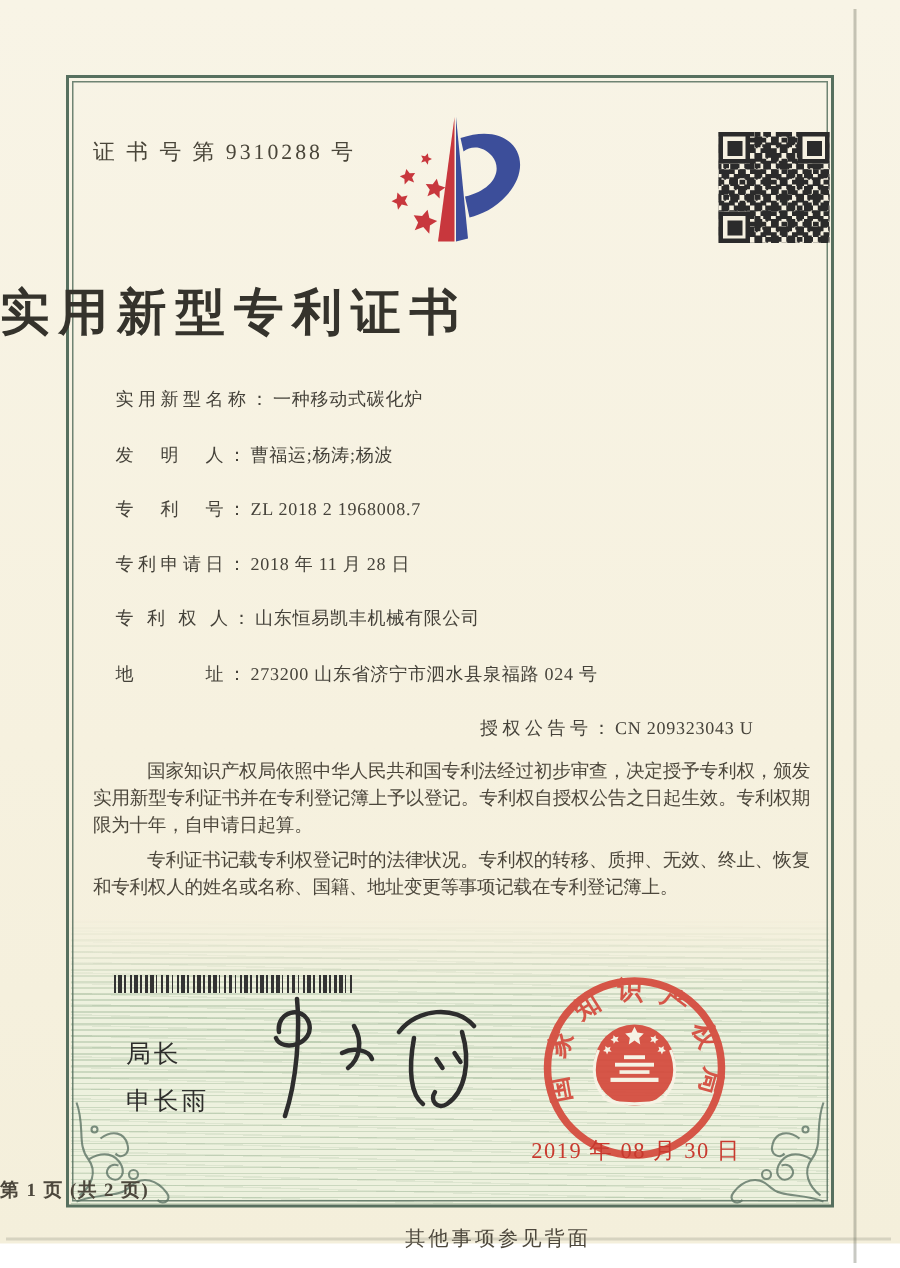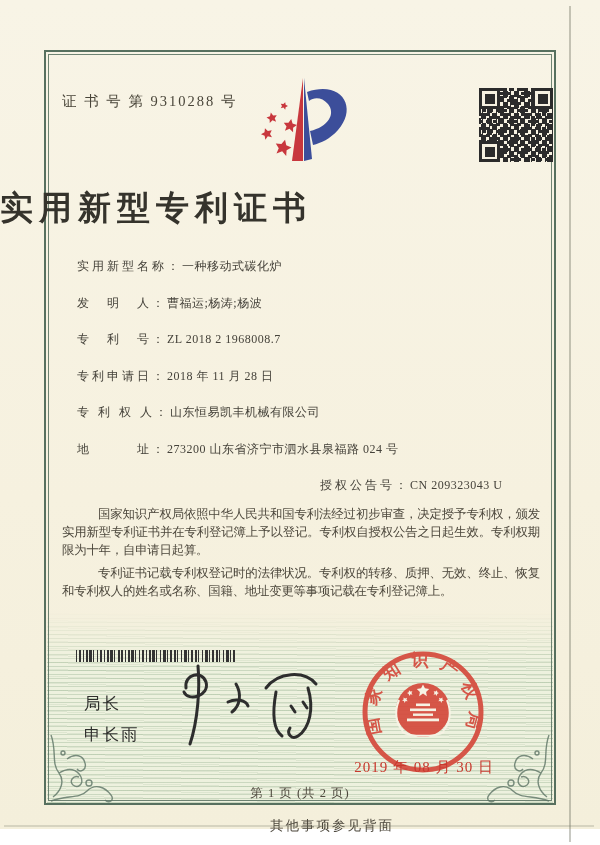--- a/index.html
+++ b/index.html
@@ -68,22 +68,22 @@
 
   .flourish{position:absolute;width:92px;height:72px;}
   .fl-left{left:47px;top:733px;}
   .fl-right{left:461px;top:733px;transform:scaleX(-1);}
 
   .seal{position:absolute;left:350px;top:642px;width:146px;height:146px;}
   .seal-arc-text{font-size:17px;font-weight:bold;letter-spacing:10.5px;fill:#d5493c;}
   .seal-date{position:absolute;left:348px;top:758px;width:152px;text-align:center;
       font-size:15px;color:#c8392e;letter-spacing:1px;}
 
-  .page-info{position:absolute;left:0;top:785px;width:600px;text-align:center;
-      font-size:12.5px;color:#4c473c;letter-spacing:1px;}
+  .page-info{position:absolute;left:0;top:785px;width:600px;
+      font-size:12.5px;color:#4c473c;letter-spacing:1px;font-weight:bold;}
   .back-note{position:absolute;left:0;top:817px;width:600px;text-align:center;
       font-size:13.5px;color:#4c473c;letter-spacing:2px;padding-left:32px;}
 </style>
 </head>
 <body>
 
 <div class="page">
 
   <div class="green-zone"></div>
   <div class="frame"></div>

